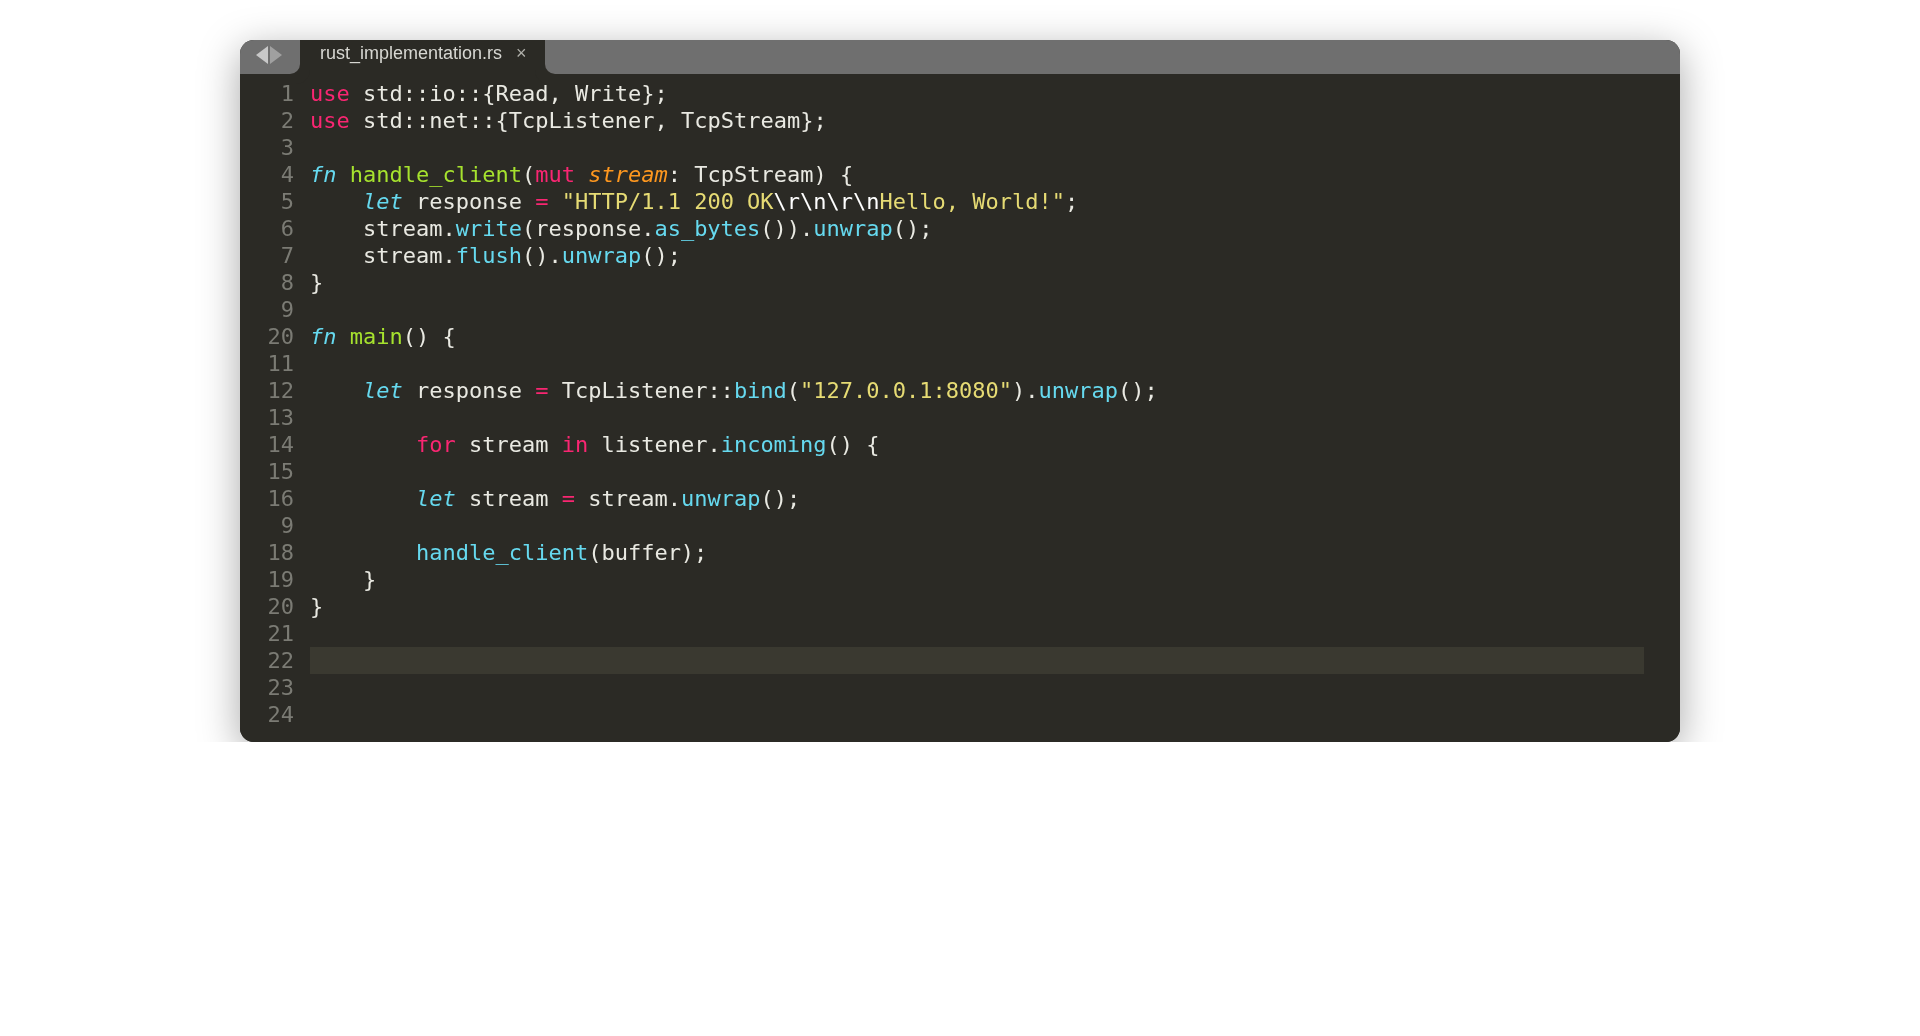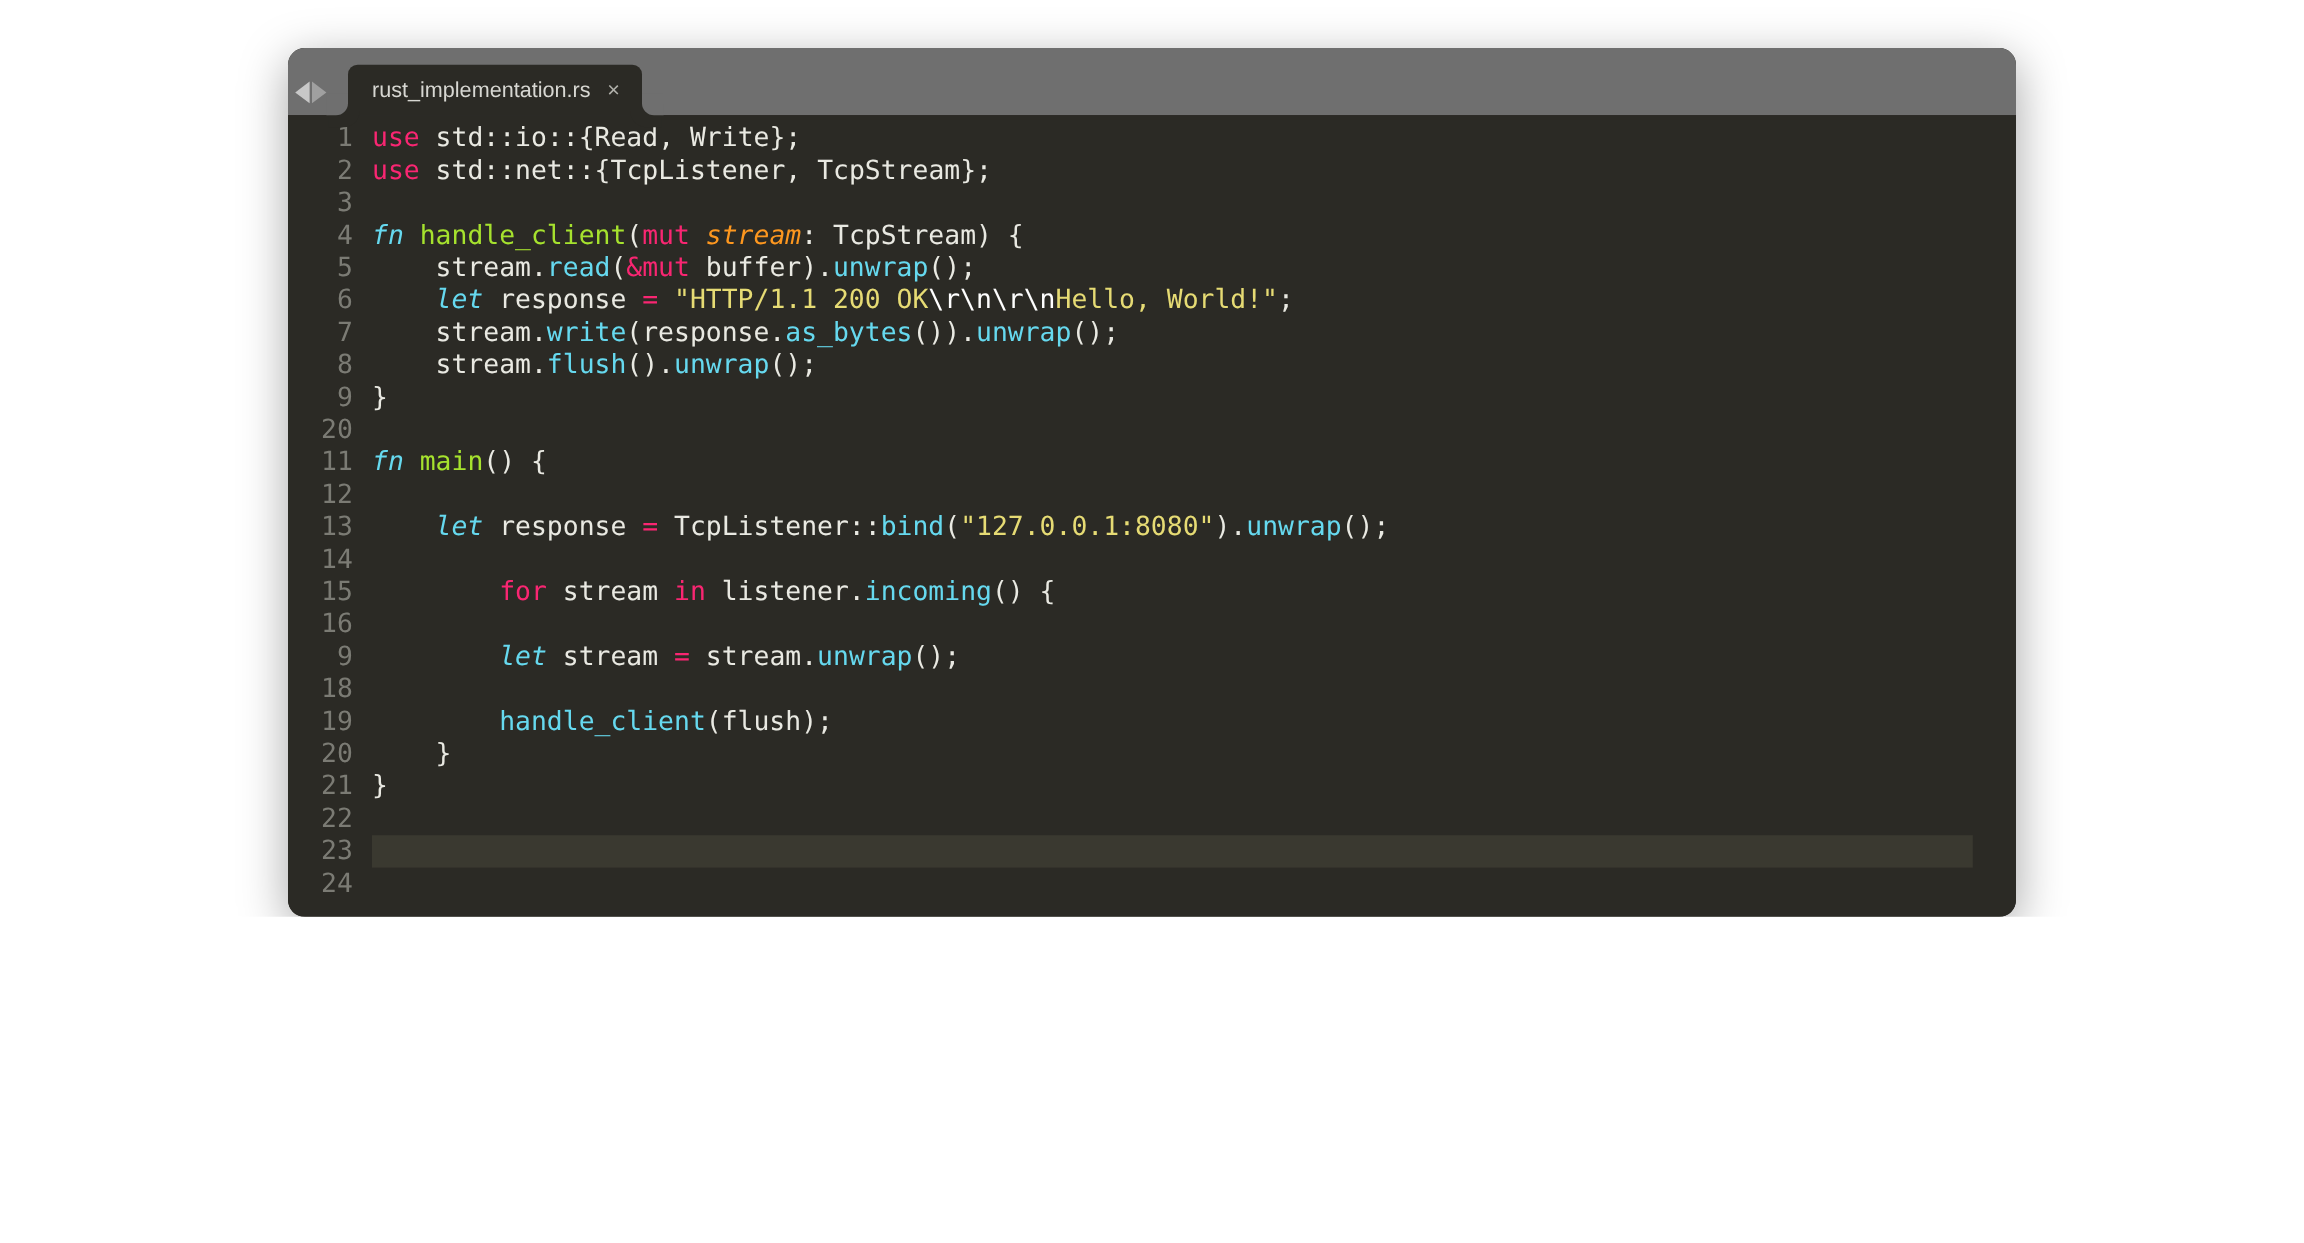--- a/index.html
+++ b/index.html
@@ -7,22 +7,23 @@
     width:1440px;
     margin:40px auto 0 auto;
     border-radius:14px;
     overflow:hidden;
     box-shadow:0 10px 40px rgba(0,0,0,.35);
     background:#2b2a25;
   }
   .titlebar{
     display:flex;
     align-items:flex-end;
-    height:56px;
+    height:34px;
     background:#6f6f6f;
+    padding-left:10px;
   }
   .nav-arrows{
     display:flex;
     align-items:center;
     gap:2px;
     margin:0 18px 10px 6px;
   }
   .nav-arrows span{
     display:inline-block;
     width:0;height:0;
@@ -131,34 +132,33 @@
         <div>21</div>
         <div>22</div>
         <div>23</div>
         <div>24</div>
       </div>
     <div class="code" id="code">
         <div class="ln"><span class="kw">use</span><span class="pn"> std</span><span class="pn">::</span><span class="pn">io</span><span class="pn">::</span><span class="pn">{</span><span class="pn">Read</span><span class="pn">, </span><span class="pn">Write</span><span class="pn">};</span></div>
         <div class="ln"><span class="kw">use</span><span class="pn"> std</span><span class="pn">::</span><span class="pn">net</span><span class="pn">::</span><span class="pn">{</span><span class="pn">TcpListener</span><span class="pn">, </span><span class="pn">TcpStream</span><span class="pn">};</span></div>
         <div class="ln"></div>
         <div class="ln"><span class="fnkw">fn</span><span class="pn"> </span><span class="fnname">handle_client</span><span class="pn">(</span><span class="kw">mut</span><span class="pn"> </span><span class="param">stream</span><span class="pn">: </span><span class="pn">TcpStream</span><span class="pn">) {</span></div>
-        <div class="ln"><span class="pn">    stream.</span><span class="ty">read</span><span class="pn">(</span><span class="kw">&amp;mut</span><span class="pn"> buffer).</span><span class="ty">unwrap</span><span class="pn">();</span></div>
         <div class="ln"><span class="pn">    </span><span class="let">let</span><span class="pn"> response </span><span class="kw">=</span><span class="pn"> </span><span class="str">"HTTP/1.1 200 OK</span><span class="esc">\r\n\r\n</span><span class="str">Hello, World!"</span><span class="pn">;</span></div>
         <div class="ln"><span class="pn">    stream.</span><span class="ty">write</span><span class="pn">(response.</span><span class="ty">as_bytes</span><span class="pn">()).</span><span class="ty">unwrap</span><span class="pn">();</span></div>
         <div class="ln"><span class="pn">    stream.</span><span class="ty">flush</span><span class="pn">().</span><span class="ty">unwrap</span><span class="pn">();</span></div>
         <div class="ln"><span class="pn">}</span></div>
         <div class="ln"></div>
         <div class="ln"><span class="fnkw">fn</span><span class="pn"> </span><span class="fnname">main</span><span class="pn">() {</span></div>
         <div class="ln"></div>
         <div class="ln"><span class="pn">    </span><span class="let">let</span><span class="pn"> response </span><span class="kw">=</span><span class="pn"> TcpListener::</span><span class="ty">bind</span><span class="pn">(</span><span class="str">"127.0.0.1:8080"</span><span class="pn">).</span><span class="ty">unwrap</span><span class="pn">();</span></div>
         <div class="ln"></div>
         <div class="ln"><span class="pn">        </span><span class="kw">for</span><span class="pn"> stream </span><span class="kw">in</span><span class="pn"> listener.</span><span class="ty">incoming</span><span class="pn">() {</span></div>
         <div class="ln"></div>
         <div class="ln"><span class="pn">        </span><span class="let">let</span><span class="pn"> stream </span><span class="kw">=</span><span class="pn"> stream.</span><span class="ty">unwrap</span><span class="pn">();</span></div>
         <div class="ln"></div>
-        <div class="ln"><span class="pn">        </span><span class="ty">handle_client</span><span class="pn">(flush);</span></div>
+        <div class="ln"><span class="pn">        </span><span class="ty">handle_client</span><span class="pn">(buffer);</span></div>
         <div class="ln"><span class="pn">    }</span></div>
         <div class="ln"><span class="pn">}</span></div>
         <div class="ln"></div>
         <div class="ln cursor"></div>
       </div>
   </div>
 </div>
 
 </body></html>

